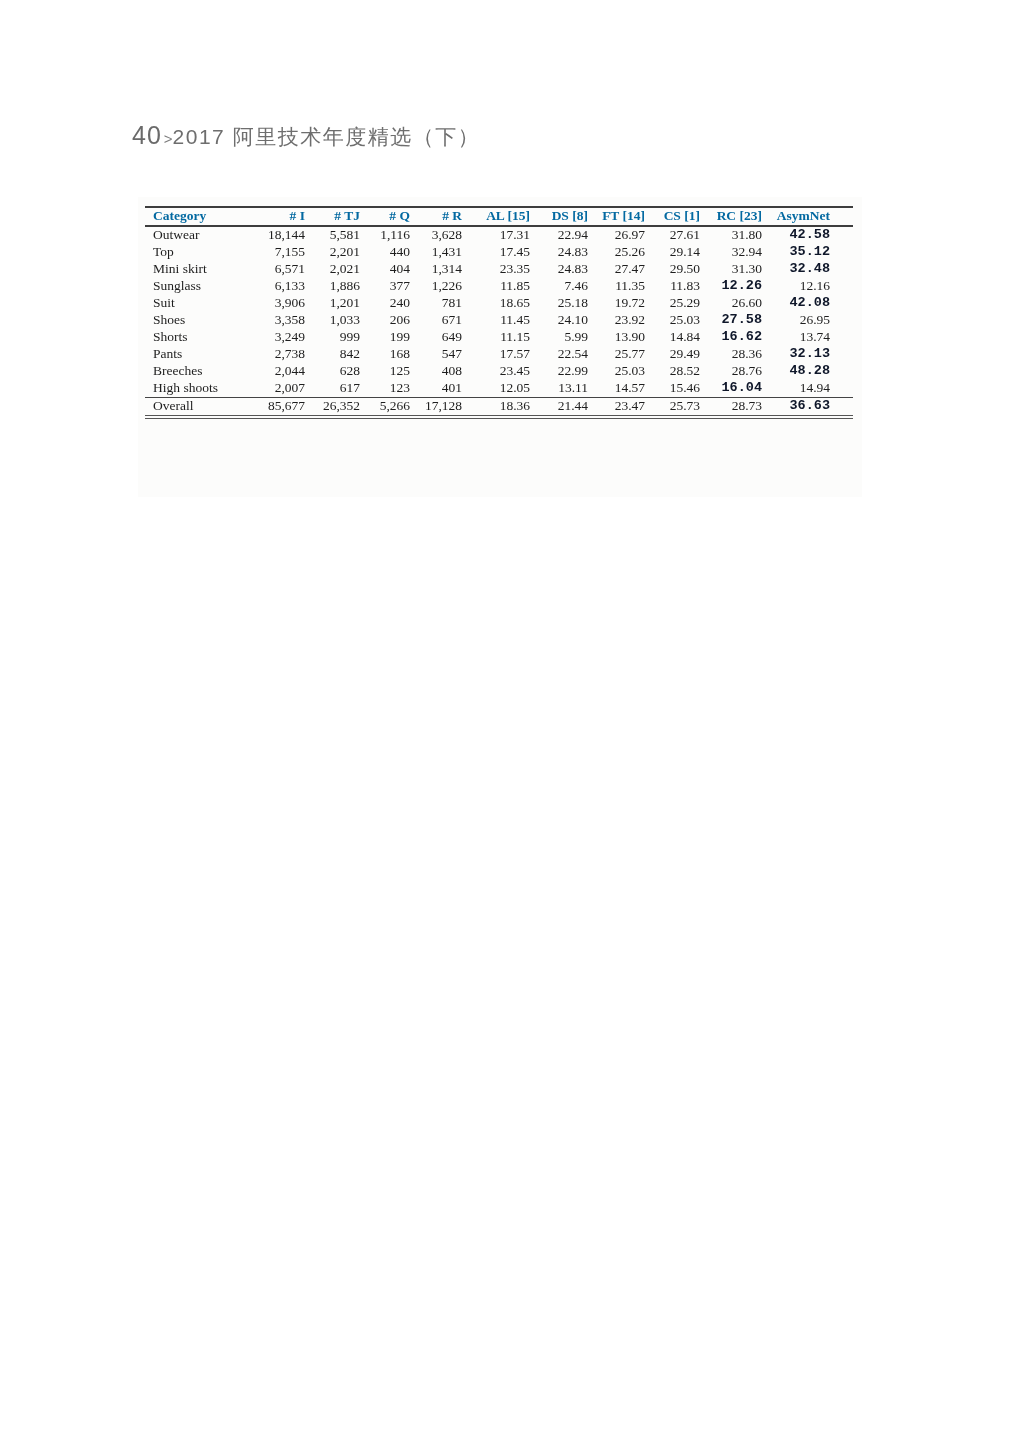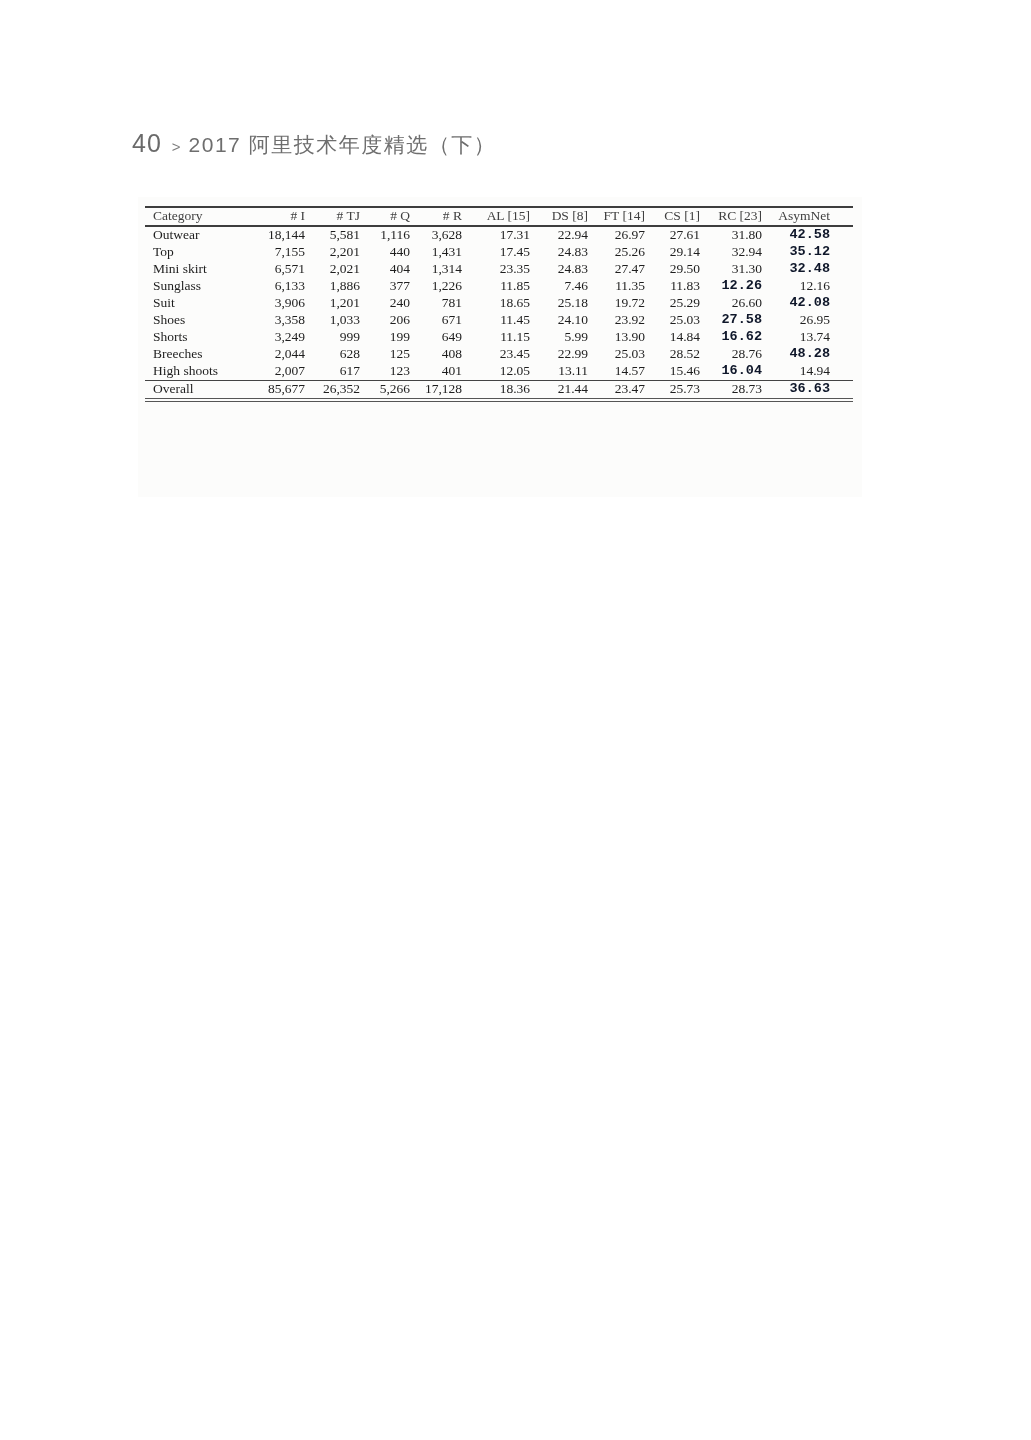--- a/index.html
+++ b/index.html
@@ -15,24 +15,23 @@
     overflow: hidden;
     font-family: "Liberation Serif", serif;
   }
   
   .page-header {
     position: absolute;
     left: 132px;
     top: 121px;
     display: flex;
     align-items: baseline;
-    gap: 8px;
+    gap: 0;
     font-family: "Liberation Sans", sans-serif;
     white-space: nowrap;
-    margin-top: 8px;
   }
   .page-number {
     font-size: 25px;
     color: #6a6a6a;
     letter-spacing: 1px;
   }
   .separator {
     font-size: 15px;
     color: #7d7d7d;
     margin-left: 2px;
@@ -64,21 +63,21 @@
   }
   .scan-table th,
   .scan-table td {
     padding: 1px 0 1.5px 0;
     text-align: right;
     white-space: nowrap;
     overflow: hidden;
     line-height: 14.5px;
     font-weight: normal;
   }
-  .scan-table th { font-weight: normal; color: #404040; }
+  .scan-table th { font-weight: bold; color: #0369a1; }
   .scan-table th:first-child,
   .scan-table td:first-child {
     text-align: left;
     padding-left: 8px;
   }
   .scan-table th:last-child,
   .scan-table td:last-child {
     padding-right: 23px;
   }
   .scan-table thead tr {
@@ -231,20 +230,33 @@
           <td>199</td>
           <td>649</td>
           <td>11.15</td>
           <td>5.99</td>
           <td>13.90</td>
           <td>14.84</td>
           <td class="bold">16.62</td>
           <td>13.74</td>
         </tr>
         <tr>
+          <td>Pants</td>
+          <td>2,738</td>
+          <td>842</td>
+          <td>168</td>
+          <td>547</td>
+          <td>17.57</td>
+          <td>22.54</td>
+          <td>25.77</td>
+          <td>29.49</td>
+          <td>28.36</td>
+          <td class="bold">32.13</td>
+        </tr>
+        <tr>
           <td>Breeches</td>
           <td>2,044</td>
           <td>628</td>
           <td>125</td>
           <td>408</td>
           <td>23.45</td>
           <td>22.99</td>
           <td>25.03</td>
           <td>28.52</td>
           <td>28.76</td>

